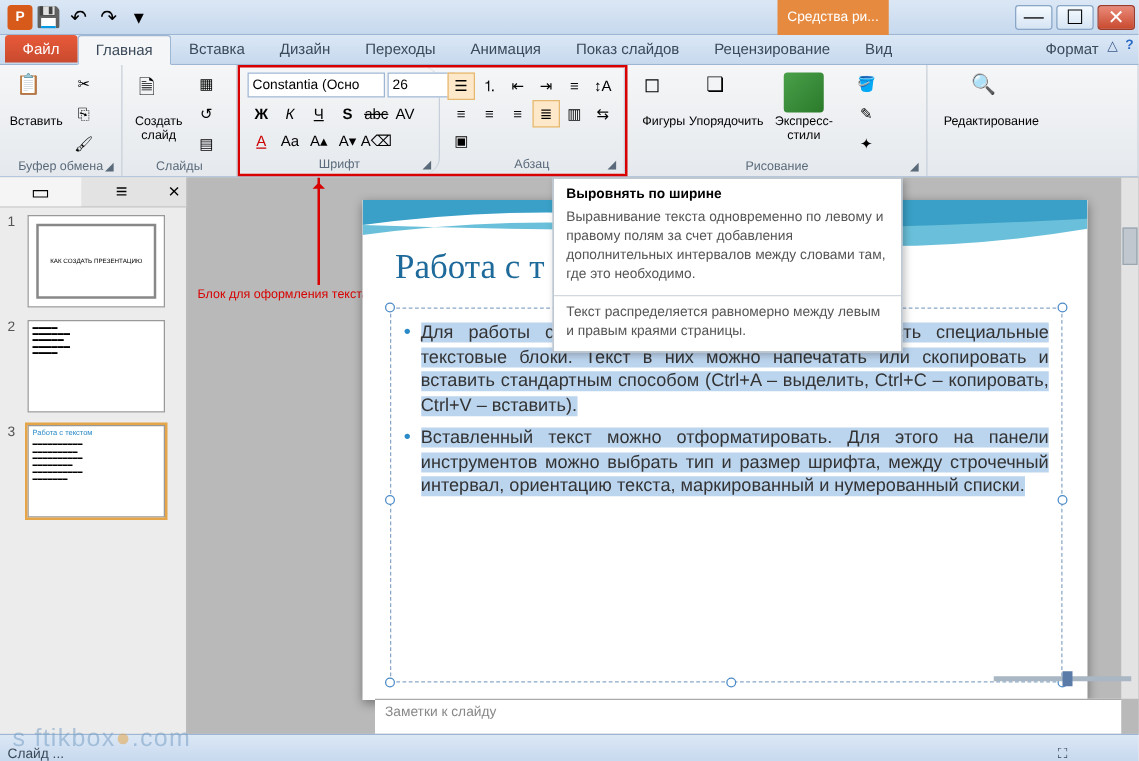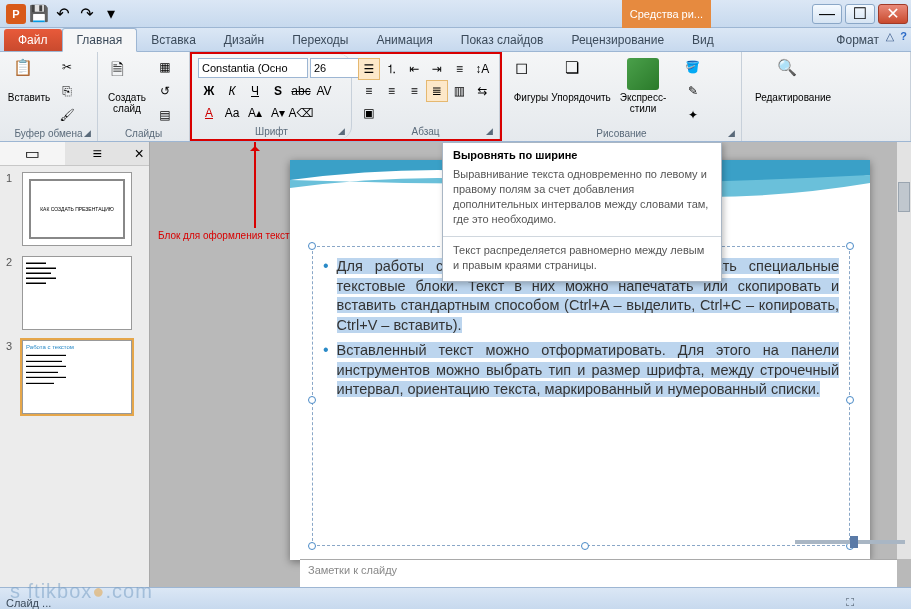--- a/index.html
+++ b/index.html
@@ -10,21 +10,21 @@
 .titlebar .qat { display: flex; align-items: center; gap: 2px; margin-left: 6px; }
 .titlebar .title { position: absolute; left: 50%; transform: translateX(-50%); font-size: 12px; color: #3b4a5a; }
 .titlebar .context-tab { position: absolute; right: 200px; background: #e68a3f; color: #fff; padding: 14px 8px; font-size: 11px; border-radius: 2px; }
 .titlebar .winbtns { margin-left: auto; display: flex; }
 .winbtn { width: 30px; height: 20px; display: flex; align-items: center; justify-content: center; border: 1px solid #8aa7c7; background: linear-gradient(#f5faff,#d6e4f3); border-radius: 3px; margin-right: 3px; cursor: pointer; }
 .winbtn.close { background: linear-gradient(#e98a7a,#c94a2e); color:#fff; border-color:#a03a28;}
 .appicon { width: 20px; height: 20px; background: #d85a1a; border-radius: 3px; color:#fff; font-size:11px; font-weight:bold; display:flex;align-items:center;justify-content:center;}
 .qatbtn { width: 22px; height: 22px; display:flex;align-items:center;justify-content:center; cursor:pointer; }
 
 
-.tabstrip { height: 24px; background: linear-gradient(#dbe7f5,#c7d9ee); display:flex; align-items:center; border-bottom: 1px solid #9db6d3; position:relative;}
+.tabstrip { height: 24px; background: linear-gradient(#dbe7f5,#c7d9ee); display:flex; align-items:flex-start; border-bottom: 1px solid #9db6d3; position:relative;}
 .file-tab { background: linear-gradient(#e85a3a,#c94a2e); color:#fff; padding: 4px 14px; font-size: 12px; border-radius: 3px 3px 0 0; margin-left: 4px; cursor:pointer;}
 .tab { padding: 4px 14px; font-size: 12px; color: #3b4a5a; cursor:pointer; }
 .tab.active { background: #f5f6f7; border: 1px solid #9db6d3; border-bottom: 1px solid #f5f6f7; border-radius: 3px 3px 0 0; margin-bottom:-1px;}
 .tab.format { position:absolute; right: 18px; }
 .help-icons { position:absolute; right:4px; top:2px; font-size:11px; color:#3b5a8a; display:flex; gap:6px;}
 
 
 .ribbon { height: 90px; background: linear-gradient(#f5f6f7,#e5e9ed); border-bottom: 1px solid #9db6d3; display:flex; }
 .group { border-right: 1px solid #c7d0da; padding: 4px 6px 0 6px; display:flex; flex-direction:column; position:relative; }
 .group-label { position:absolute; bottom:2px; left:0; right:0; text-align:center; font-size:10px; color:#5a6a7a; }
@@ -311,20 +311,21 @@
       <div class="tt-body">Текст распределяется равномерно между левым и правым краями страницы.</div>
     </div>
 
     <div class="slide">
       <div class="swoosh">
         <svg viewBox="0 0 580 50" preserveAspectRatio="none">
             <path d="M0,20 Q150,0 290,20 T580,15 L580,0 L0,0 Z" fill="#3aa0c7"></path>
             <path d="M0,28 Q150,8 290,28 T580,23 L580,15 Q290,30 0,20 Z" fill="#6ac0da"></path>
           </svg>
       </div>
+      <div class="title-txt">Работа с т</div>
       <div class="text-box">
         <div class="handle" style="top:-5px;left:-5px;"></div>
           <div class="handle" style="top:-5px;left:50%;"></div>
           <div class="handle" style="top:-5px;right:-5px;"></div>
         <div class="handle" style="top:50%;left:-5px;"></div>
           <div class="handle" style="top:50%;right:-5px;"></div>
         <div class="handle" style="bottom:-5px;left:-5px;"></div>
           <div class="handle" style="bottom:-5px;left:50%;"></div>
           <div class="handle" style="bottom:-5px;right:-5px;"></div>
         <div class="bul">

